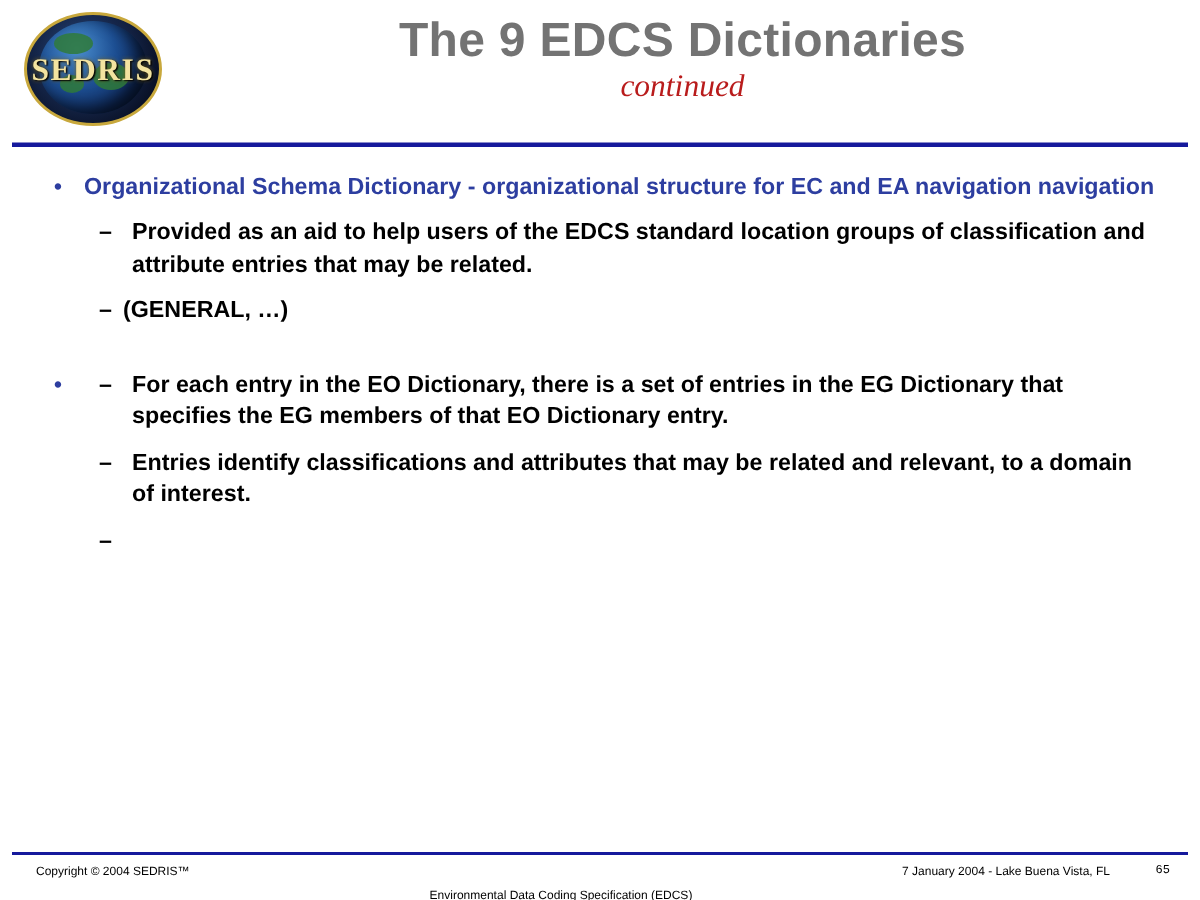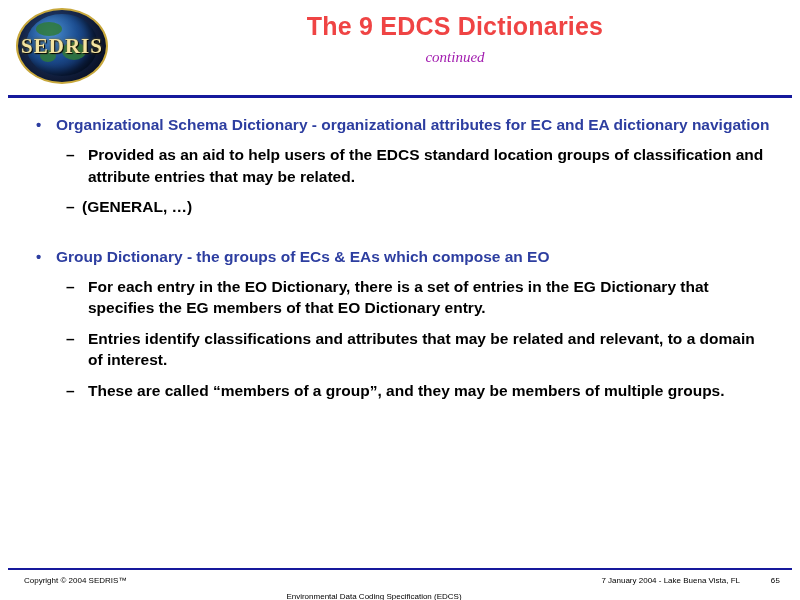--- a/index.html
+++ b/index.html
@@ -70,31 +70,31 @@
     text-shadow: 1px 1px 1px #000, 0 0 3px #7d6414;
   }
   .title-block {
     position: absolute;
     left: 120px;
     right: 10px;
     top: 10px;
     text-align: center;
   }
   .title-main {
-    font-size: 25px;
-    font-weight: bold;
-    color: #ef4444;
+    font-size: 32px;
+    font-weight: bold;
+    color: #737373;
     line-height: 32px;
     letter-spacing: .2px;
   }
   .title-sub {
     font-family: "Liberation Serif", serif;
     font-style: italic;
-    font-size: 15px;
-    color: #a21caf;
+    font-size: 21px;
+    color: #b91c1c;
     line-height: 26px;
     margin-top: 2px;
   }
   .header-rule {
     position: absolute;
     left: 8px;
     right: 8px;
     top: 95px;
     height: 3px;
     background: #16199c;
@@ -218,54 +218,52 @@
     <div class="title-sub">continued</div>
   </div>
 
   <div class="header-rule"></div>
 </div>
 
 <div class="content">
 
   <div class="bullet-l1">
     <span class="dot">•</span>
-    <span>Organizational Schema Dictionary - organizational attributes for EC and EA dictionary navigation</span>
+    <span>Organizational Schema Dictionary - organizational structure for EC and EA navigation navigation</span>
   </div>
 
   <div class="bullet-l2">
     <span class="dash">–</span>
     <span>Provided as an aid to help users of the EDCS standard location groups of classification and attribute entries that may be related.</span>
   </div>
 
   <div class="bullet-l2">
     <span class="dash">–</span>
   </div>
 
   <div class="plain-l3">(GENERAL, …)</div>
 
   <div class="gap"></div>
 
   <div class="bullet-l1">
     <span class="dot">•</span>
-    <span>Group Dictionary - the groups of ECs &amp; EAs which compose an EO</span>
   </div>
 
   <div class="bullet-l2">
     <span class="dash">–</span>
     <span>For each entry in the EO Dictionary, there is a set of entries in the EG Dictionary that specifies the EG members of that EO Dictionary entry.</span>
   </div>
 
   <div class="bullet-l2">
     <span class="dash">–</span>
     <span>Entries identify classifications and attributes that may be related and relevant, to a domain of interest.</span>
   </div>
 
   <div class="bullet-l2">
     <span class="dash">–</span>
-    <span>These are called “members of a group”, and they may be members of multiple groups.</span>
   </div>
 
 </div>
 
 <div class="footer-rule"></div>
 <div class="footer">
   <div class="footer-left">Copyright © 2004 SEDRIS™</div>
   <div class="footer-center">Environmental Data Coding Specification (EDCS)</div>
   <div class="footer-right">7 January 2004 - Lake Buena Vista, FL</div>
   <div class="footer-page">65</div>

